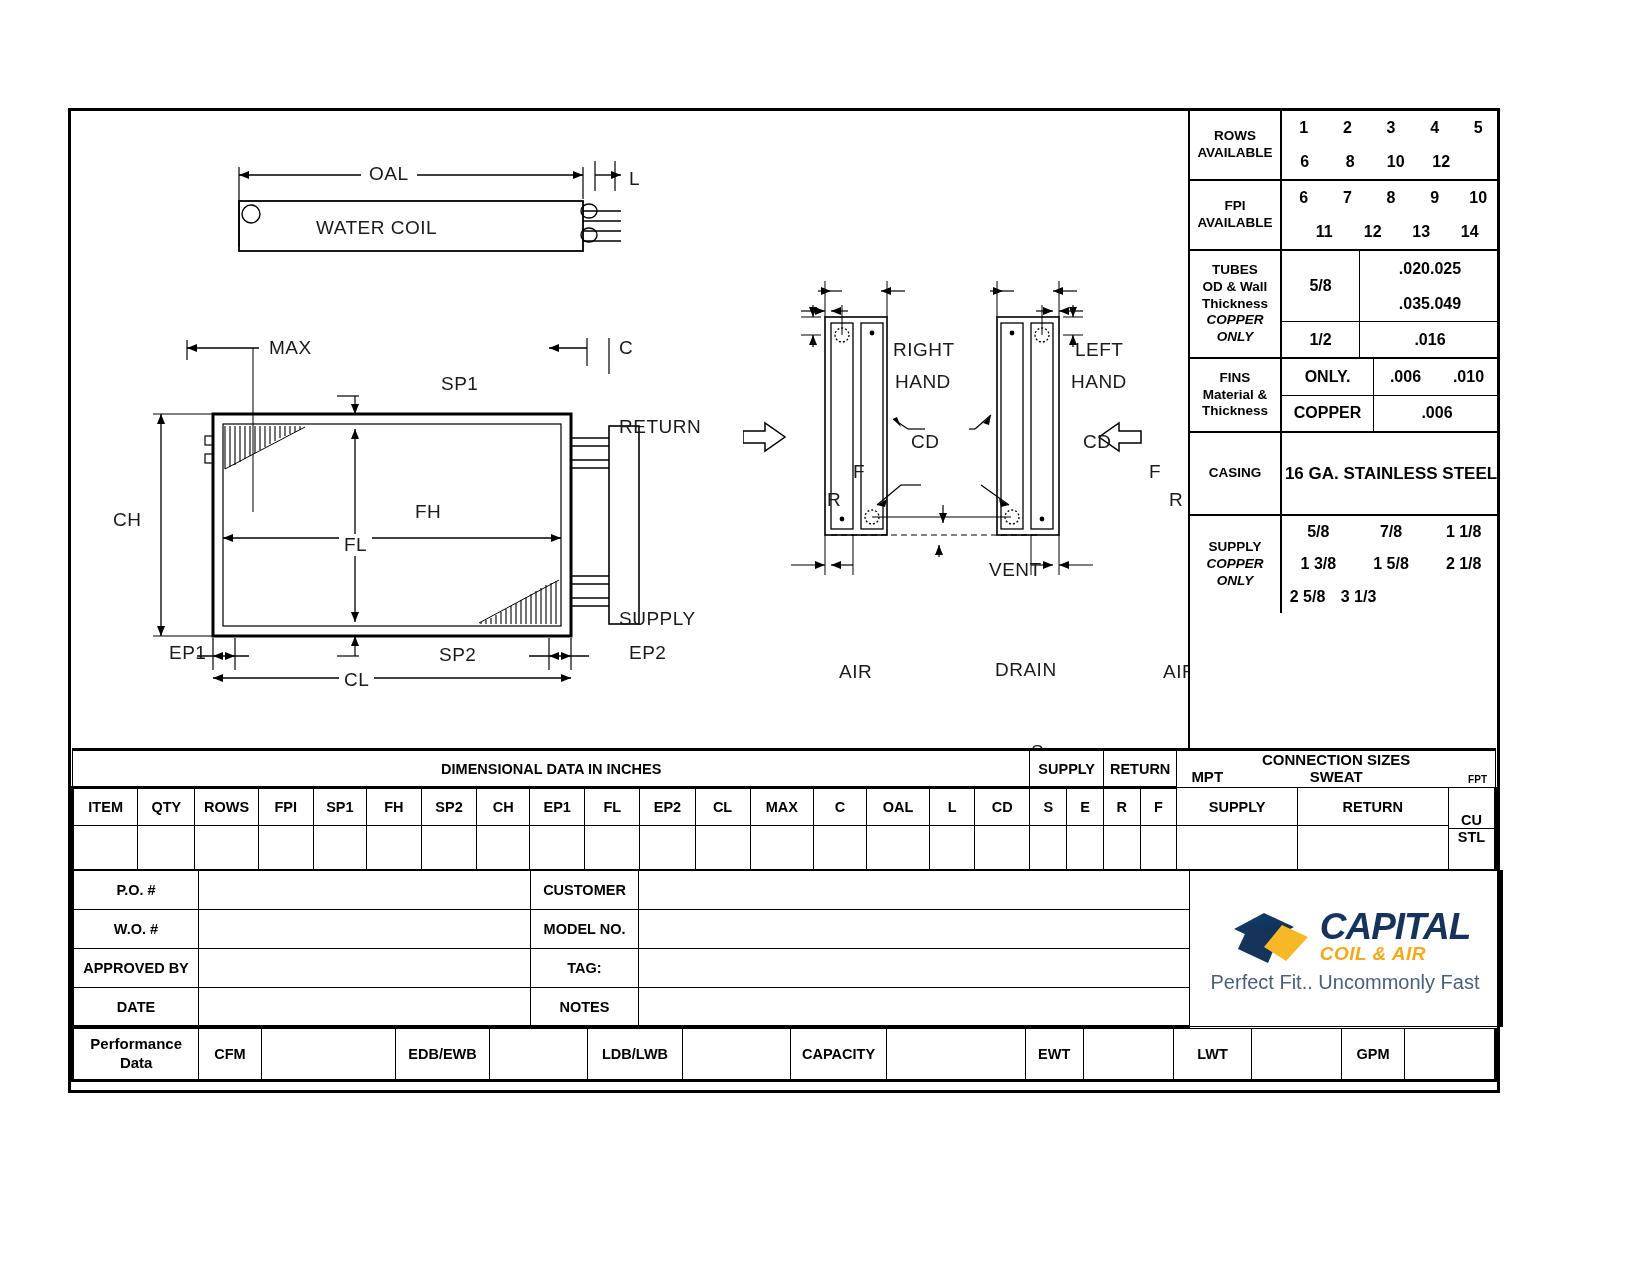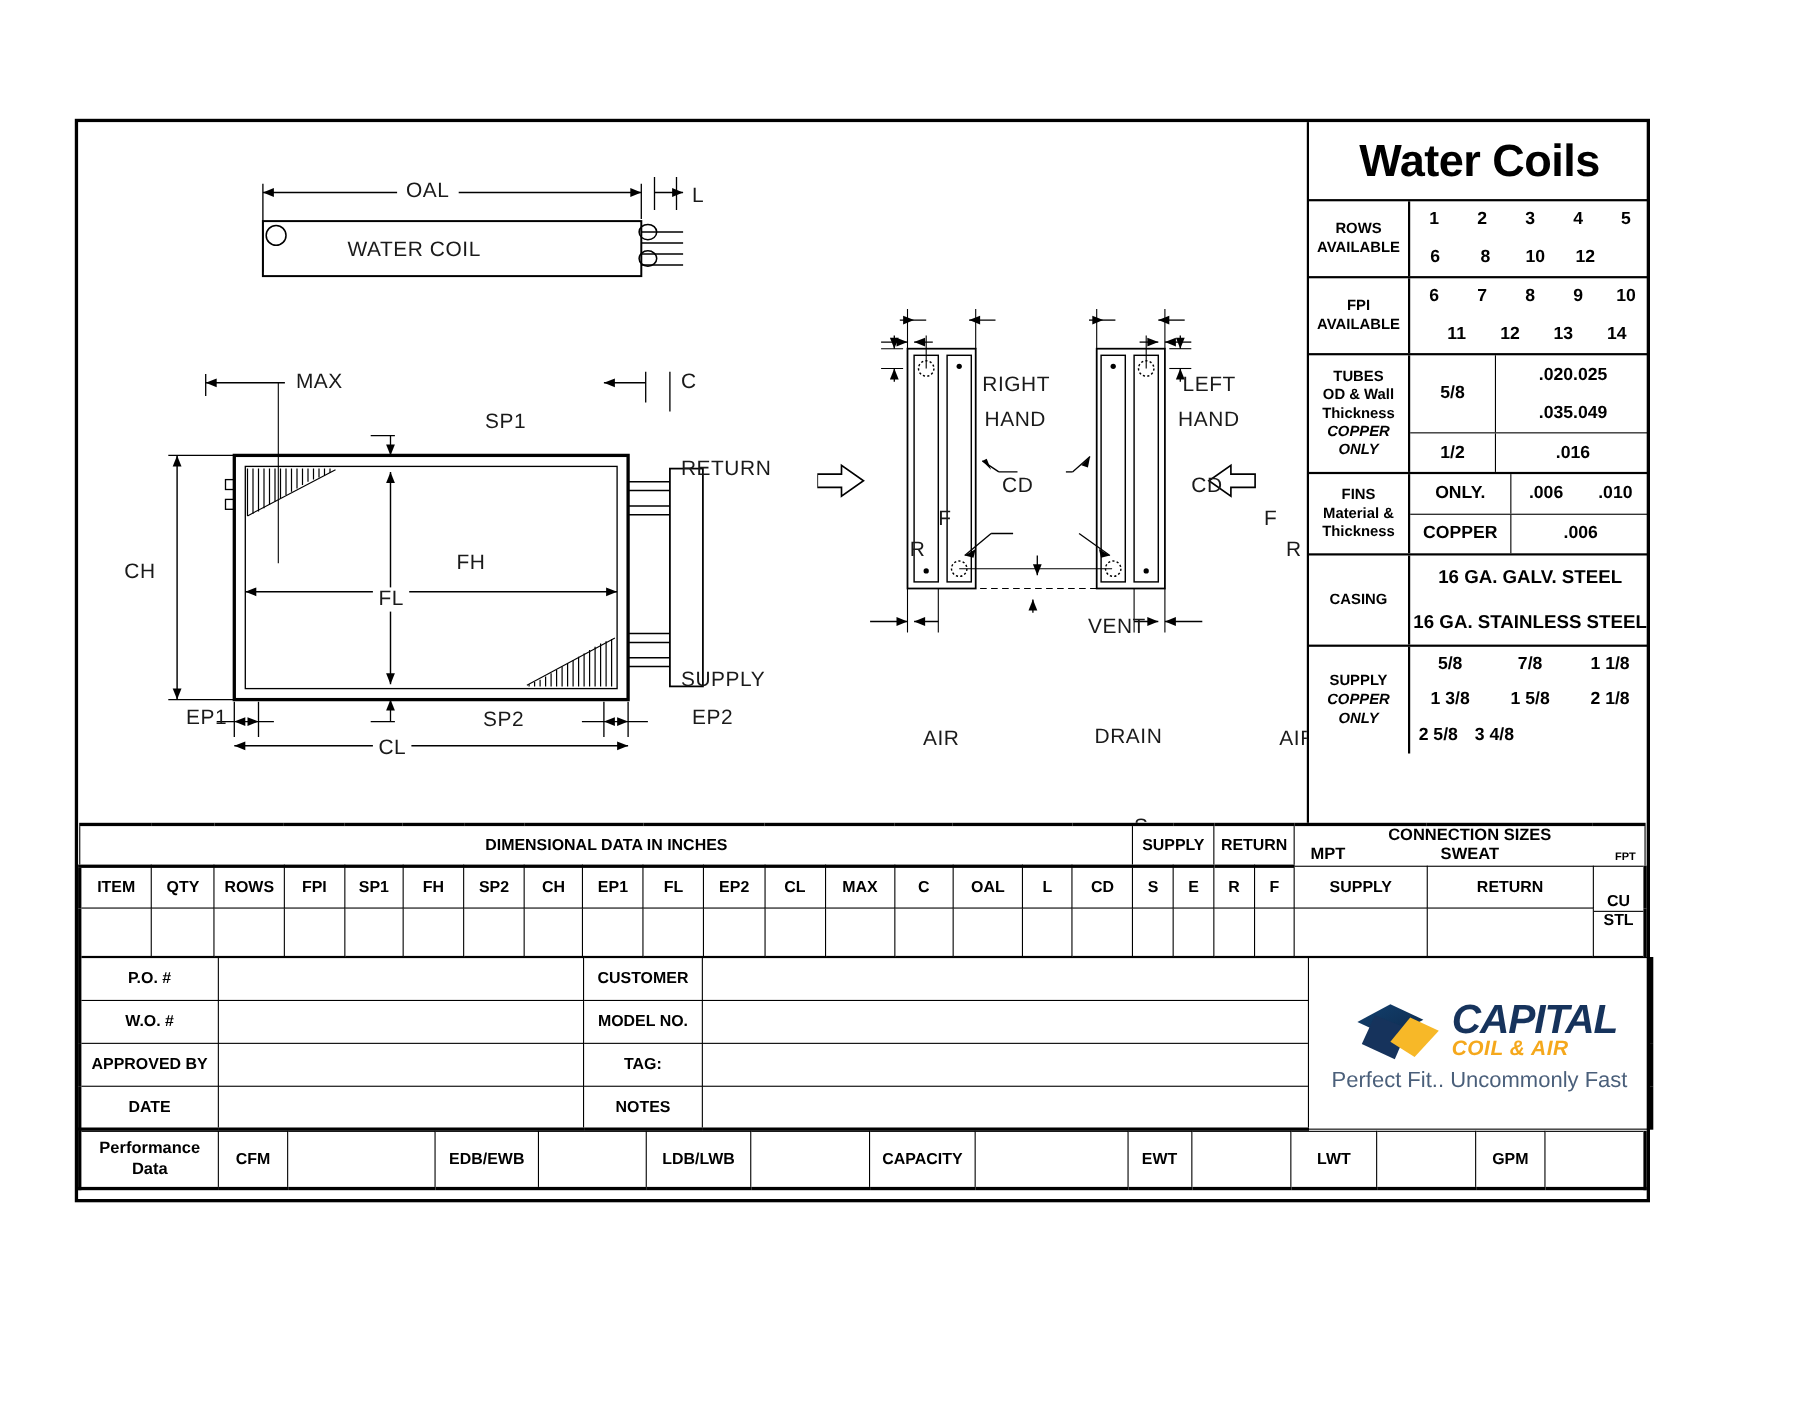--- a/index.html
+++ b/index.html
@@ -307,23 +307,20 @@
     <span class="lbl dimtxt" style="left:1098px;top:378px;">R</span>
     <span class="lbl dimtxt" style="left:918px;top:448px;">VENT</span>
     <span class="lbl dimtxt" style="left:924px;top:548px;">DRAIN</span>
     <span class="lbl dimtxt" style="left:768px;top:550px;">AIR</span>
     <span class="lbl dimtxt" style="left:1092px;top:550px;">AIR</span>
     <span class="lbl dimtxt" style="left:960px;top:630px;">S</span>
 
   </div>
 
   <div class="spec">
-    <div class="spec-title">
-      <span>Water Coils</span>
-    </div>
 
     <div class="srow" style="height:70px;">
       <div class="scellL">
         <div>ROWS</div>
         <div>AVAILABLE</div>
       </div>
       <div class="scellR">
         <div class="gridrow">
           <span>1</span>
           <span>2</span>
@@ -414,21 +411,20 @@
           </div>
         </div>
       </div>
     </div>
 
     <div class="srow" style="height:83px;">
       <div class="scellL">
         <div>CASING</div>
       </div>
       <div class="scellR">
-        <div class="ctrline">16 GA. GALV. STEEL</div>
         <div class="ctrline">16 GA. STAINLESS STEEL</div>
       </div>
     </div>
 
     <div class="srow" style="height:97px;border-bottom:none;">
       <div class="scellL">
         <div>SUPPLY</div>
         <div class="ital">COPPER</div>
         <div class="ital">ONLY</div>
       </div>
@@ -438,21 +434,21 @@
           <span>7/8</span>
           <span>1 1/8</span>
         </div>
         <div class="gridrow">
           <span>1 3/8</span>
           <span>1 5/8</span>
           <span>2 1/8</span>
         </div>
         <div class="gridrow" style="padding-right:116px;">
           <span>2 5/8</span>
-          <span>3 4/8</span>
+          <span>3 1/3</span>
         </div>
       </div>
     </div>
   </div>
 
   <div class="botwrap">
 
     <table class="t" style="table-layout:fixed;">
       <colgroup>
         <col style="width:64px">

